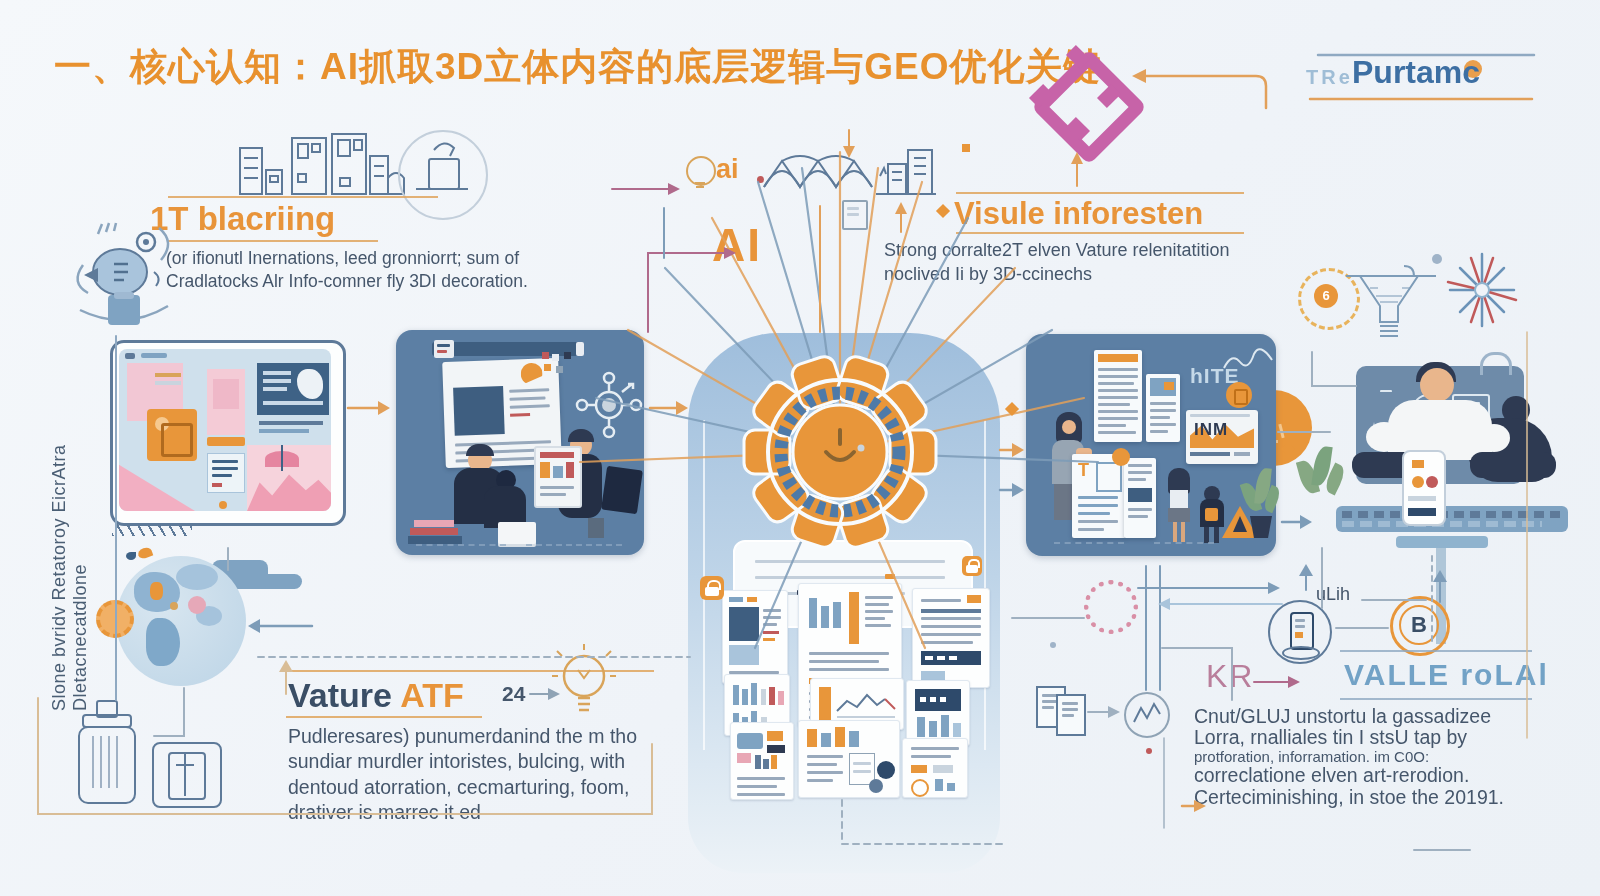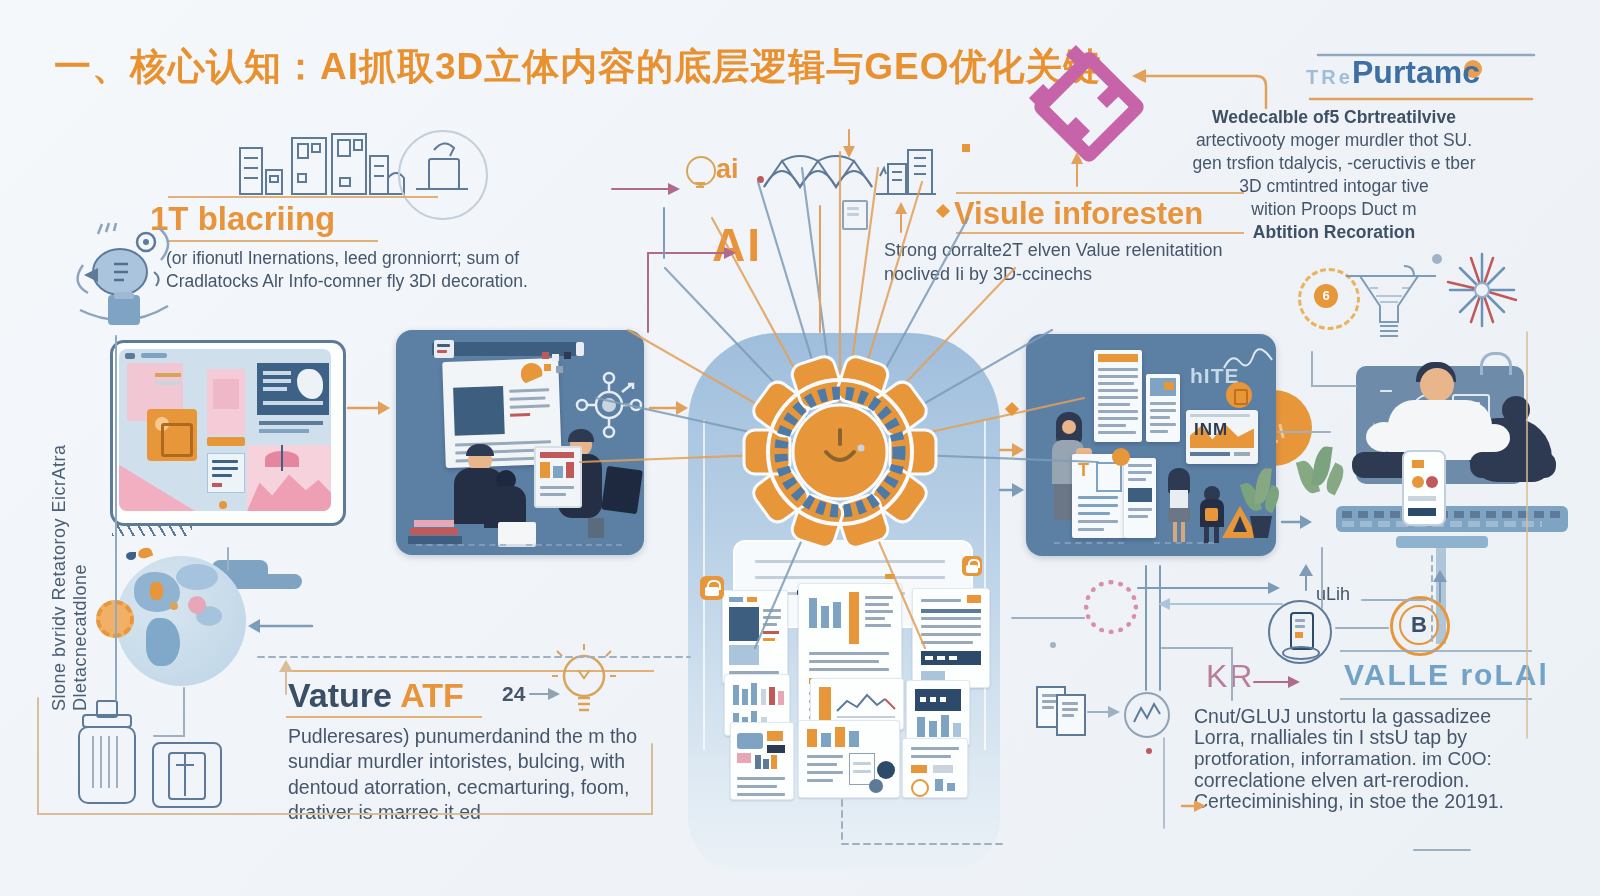--- a/index.html
+++ b/index.html
@@ -388,35 +388,27 @@
   </svg>
   <div style="left:842px;top:200px;width:22px;height:26px;border:2px solid #8FA3B5;border-radius:2px">
     <div class="mll" style="left:3px;top:5px;width:12px"></div>
     <div class="mll" style="left:3px;top:11px;width:12px"></div>
   </div>
 
   <div class="rule" style="left:956px;top:192px;width:288px"></div>
   <h2 class="h-orange" style="left:954px;top:196px;font-size:31px">Visule inforesten</h2>
   <div class="rule" style="left:956px;top:232px;width:288px"></div>
   <div class="para" style="left:884px;top:239px;width:400px;position:absolute">
-    <p style="font-size:18px">Strong corralte2T elven Value relenitatition</p>
+    <p style="font-size:18px">Strong corralte2T elven Vature relenitatition</p>
     <p style="font-size:18px">noclived Ii by 3D-ccinechs</p>
   </div>
 
   <div style="left:1464px;top:60px;width:18px;height:18px;background:#E8963A;border-radius:50%;opacity:.9"></div>
   <span style="position:absolute;left:1306px;top:66px;font-size:20px;font-weight:700;color:#9FBDD6;letter-spacing:3px">TRe</span>
   <span style="position:absolute;left:1352px;top:54px;font-size:32px;font-weight:700;color:#3D6FA3">Purtamc</span>
-  <div class="para" style="left:1148px;top:106px;width:372px;text-align:center;position:absolute">
-    <p style="font-weight:700;color:#3D5065">Wedecalble of5 Cbrtreatilvive</p>
-    <p>artectivooty moger murdler thot SU.</p>
-    <p>gen trsfion tdalycis, -ceructivis e tber</p>
-    <p>3D cmtintred intogar tive</p>
-    <p>wition Proops Duct m</p>
-    <p style="font-weight:700;color:#3D5065">Abtition Recoration</p>
-  </div>
 
   <div style="left:1036px;top:54px;width:80px;height:80px">
     <div style="left:12px;top:12px;width:56px;height:56px;border:13px solid #C763A8;border-radius:8px;transform:rotate(45deg)"></div>
     <div style="left:32px;top:-4px;width:20px;height:14px;background:#C763A8;transform:rotate(45deg)"></div>
     <div style="left:66px;top:32px;width:14px;height:20px;background:#C763A8;transform:rotate(45deg)"></div>
     <div style="left:32px;top:68px;width:20px;height:14px;background:#C763A8;transform:rotate(45deg)"></div>
     <div style="left:-2px;top:32px;width:14px;height:20px;background:#C763A8;transform:rotate(45deg)"></div>
   </div>
 
   <div style="left:1298px;top:268px;width:56px;height:56px;border:3px dashed #E8B35C;border-radius:50%">
@@ -789,21 +781,21 @@
       <span style="font-size:22px;font-weight:700;color:#3A4E66;line-height:36px">B</span>
     </div>
   </div>
 
   <div class="rule-blue" style="left:1340px;top:650px;width:192px"></div>
   <h2 style="left:1344px;top:658px;font-size:30px;font-weight:600;color:#72A2C6;letter-spacing:2px">VALLE roLAl</h2>
   <div class="rule-blue" style="left:1340px;top:698px;width:192px"></div>
   <div class="para" style="left:1194px;top:706px;width:360px;position:absolute">
     <p style="font-size:19.5px;line-height:1.1">Cnut/GLUJ unstortu la gassadizee</p>
     <p style="font-size:19.5px;line-height:1.1">Lorra, rnalliales tin I stsU tap by</p>
-    <p style="font-size:19px;line-height:1.1">protforation, inforramation. im C0O:</p>
+    <p style="font-size:15px;line-height:1.1">protforation, inforramation. im C0O:</p>
     <p style="font-size:19.5px;line-height:1.1">correclatione elven art-rerodion.</p>
     <p style="font-size:19.5px;line-height:1.1">Certeciminishing, in stoe the 20191.</p>
   </div>
 
   <div class="dot" style="left:757px;top:176px;width:7px;height:7px;background:#C05A5A"></div>
   <div style="left:938px;top:206px;width:10px;height:10px;background:#E8963A;transform:rotate(45deg)"></div>
   <div style="left:1007px;top:404px;width:10px;height:10px;background:#E8963A;transform:rotate(45deg);z-index:3"></div>
   <div style="left:1283px;top:444px;width:10px;height:10px;background:#E8963A;transform:rotate(45deg);z-index:3"></div>
   <div class="dot" style="left:1146px;top:748px;width:6px;height:6px;background:#C05A5A"></div>
   <div class="dot" style="left:1432px;top:254px;width:10px;height:10px;background:#9FB3C8"></div>

